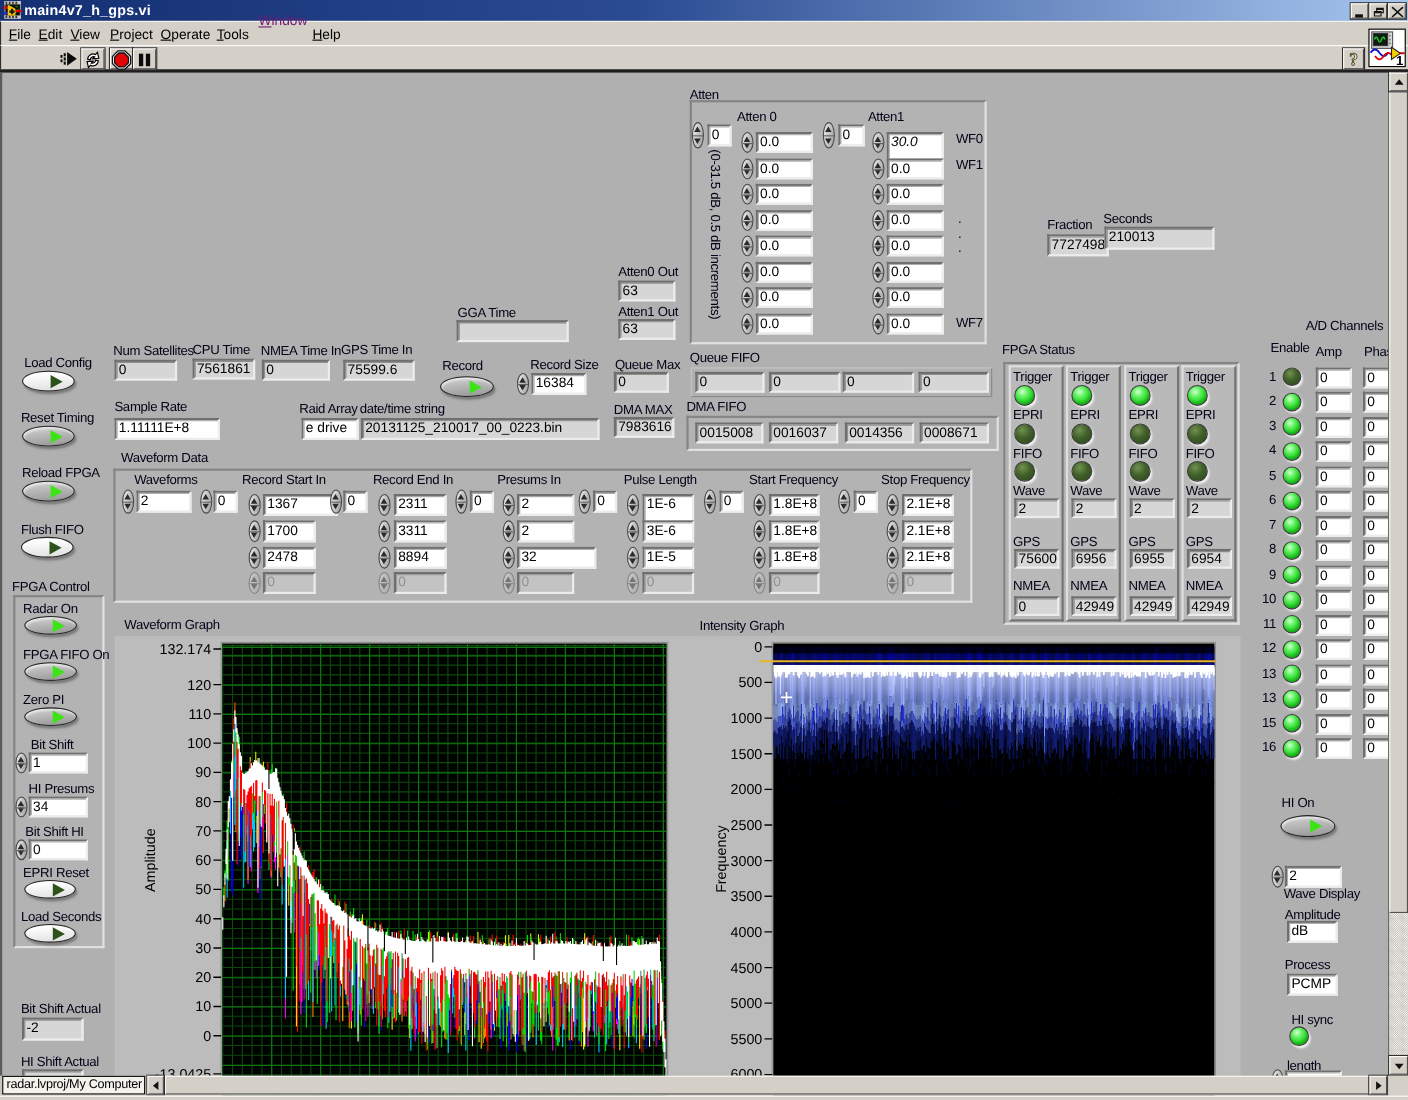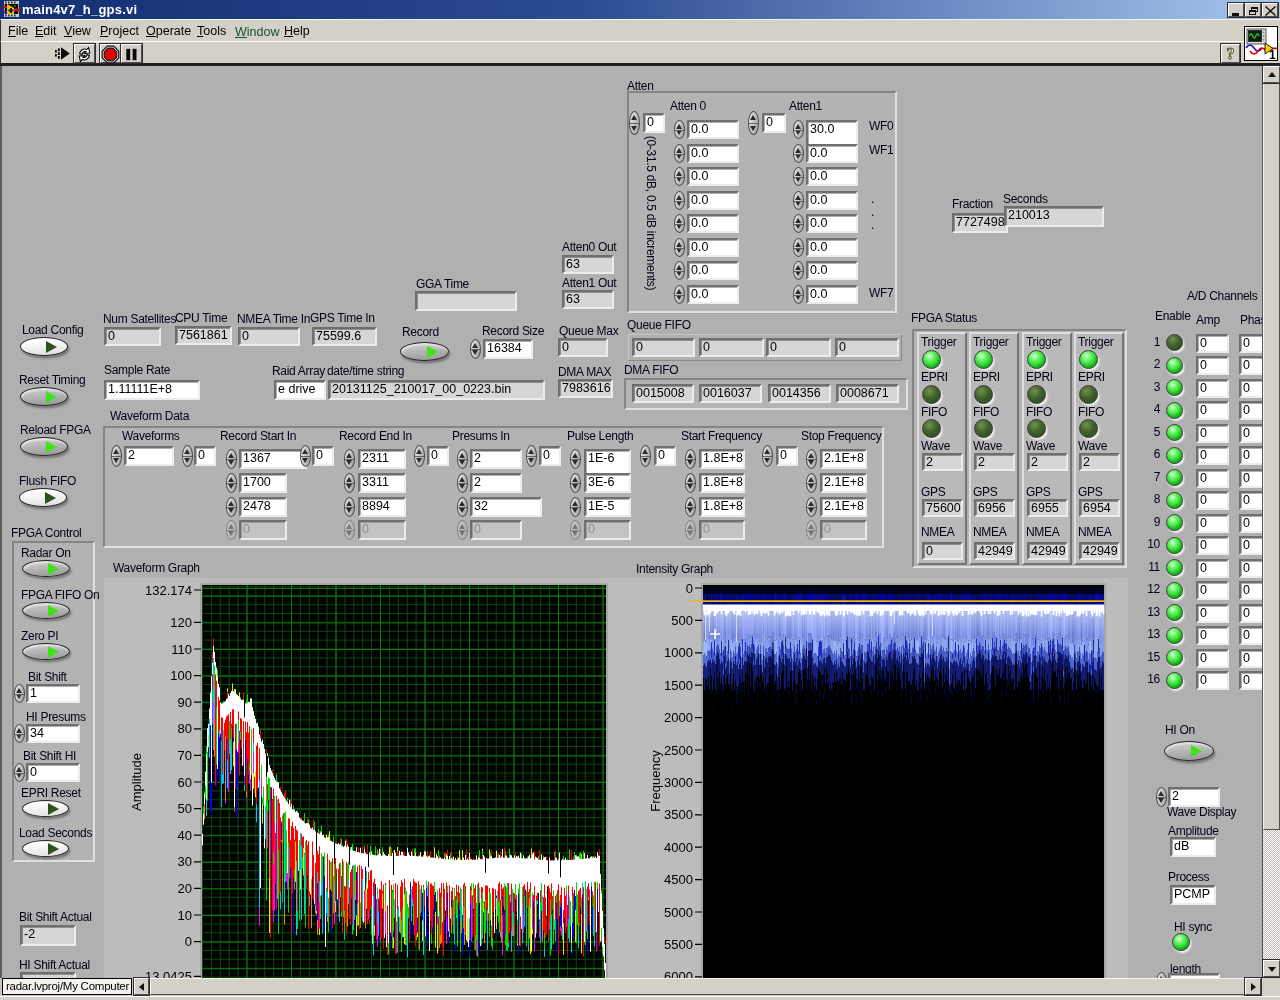--- a/index.html
+++ b/index.html
@@ -64,21 +64,21 @@
       <path d="M1 0 L5.5 4 L10 0 L11 1 L6.5 5 L11 9 L10 10 L5.5 6 L1 10 L0 9 L4.5 5 L0 1 Z" fill="#111"></path>
     </svg>
   </div>
 <div class="ab" style="left:0;top:19px;width:1280px;height:22px;background:#d4d0c8;border-top:1px solid #f4f2ee;border-left:1px solid #2e2e2e"></div>
 <div class="ab" style="left:8px;top:24px;font-size:12.5px;color:#000"><u>F</u>ile</div>
 <div class="ab" style="left:35px;top:24px;font-size:12.5px;color:#000"><u>E</u>dit</div>
 <div class="ab" style="left:64px;top:24px;font-size:12.5px;color:#000"><u>V</u>iew</div>
 <div class="ab" style="left:100px;top:24px;font-size:12.5px;color:#000"><u>P</u>roject</div>
 <div class="ab" style="left:146px;top:24px;font-size:12.5px;color:#000"><u>O</u>perate</div>
 <div class="ab" style="left:197px;top:24px;font-size:12.5px;color:#000"><u>T</u>ools</div>
-<div class="ab" style="left:235px;top:25px;font-size:12.5px;color:#14532d"><u>W</u>indow</div>
+<div class="ab" style="left:235px;top:12px;font-size:12.5px;color:#701a75"><u>W</u>indow</div>
 <div class="ab" style="left:284px;top:24px;font-size:12.5px;color:#000"><u>H</u>elp</div>
 <div class="ab" style="left:0;top:41px;width:1280px;height:22px;background:#d4d0c8;border-top:1px solid #fff;border-left:1px solid #2e2e2e"></div>
 <div class="ab" style="left:0;top:63px;width:1280px;height:3px;background:#1f1f1f"></div>
 <div class="ab" style="left:53px;top:44px;width:20px;height:19px"><svg width="19" height="19" viewBox="0 0 19 19">
       <g fill="#0a0a0a">
         <rect x="2" y="6" width="1.8" height="2.6"></rect>
         <rect x="2" y="10" width="1.8" height="2.6"></rect>
         <rect x="4.9" y="4.4" width="1.9" height="2.8"></rect>
         <rect x="4.9" y="8.2" width="1.9" height="2.8"></rect>
         <rect x="4.9" y="12" width="1.9" height="2.8"></rect>
@@ -244,21 +244,21 @@
     <i class="u"></i>
     <i class="d"></i>
     <s></s>
   </div>
 <div class="fc" style="left:687px;top:120px;width:52px;height:19px;">0.0</div>
 <div class="sp" style="left:793px;top:120px;height:19px">
     <i class="u"></i>
     <i class="d"></i>
     <s></s>
   </div>
-<div class="fc" style="left:806px;top:120px;width:52px;height:33px;">30.0</div>
+<div class="fc" style="left:806px;top:120px;width:52px;height:33px;font-style:italic;">30.0</div>
 <div class="sp" style="left:674px;top:144px;height:19px">
     <i class="u"></i>
     <i class="d"></i>
     <s></s>
   </div>
 <div class="fc" style="left:687px;top:144px;width:52px;height:19px;">0.0</div>
 <div class="sp" style="left:793px;top:144px;height:19px">
     <i class="u"></i>
     <i class="d"></i>
     <s></s>

